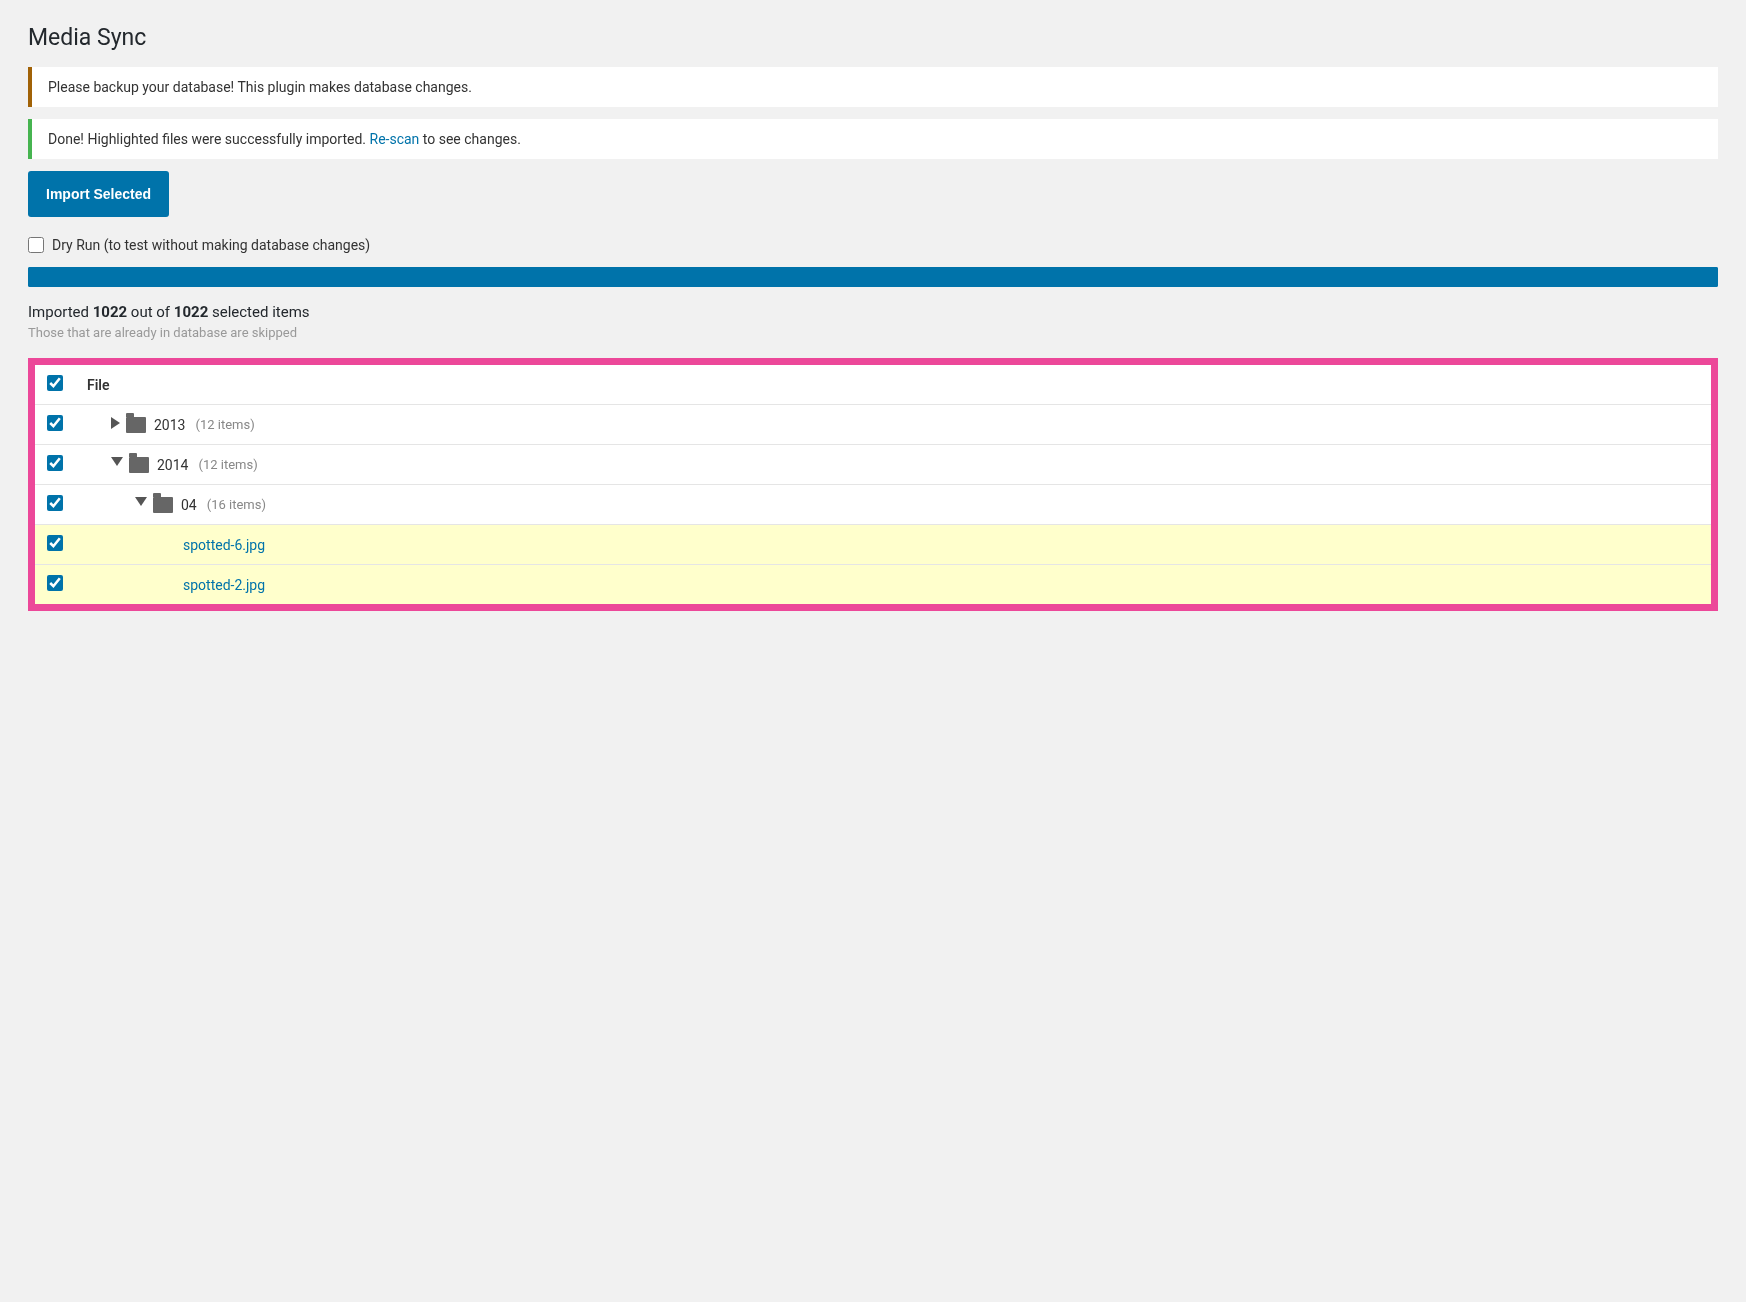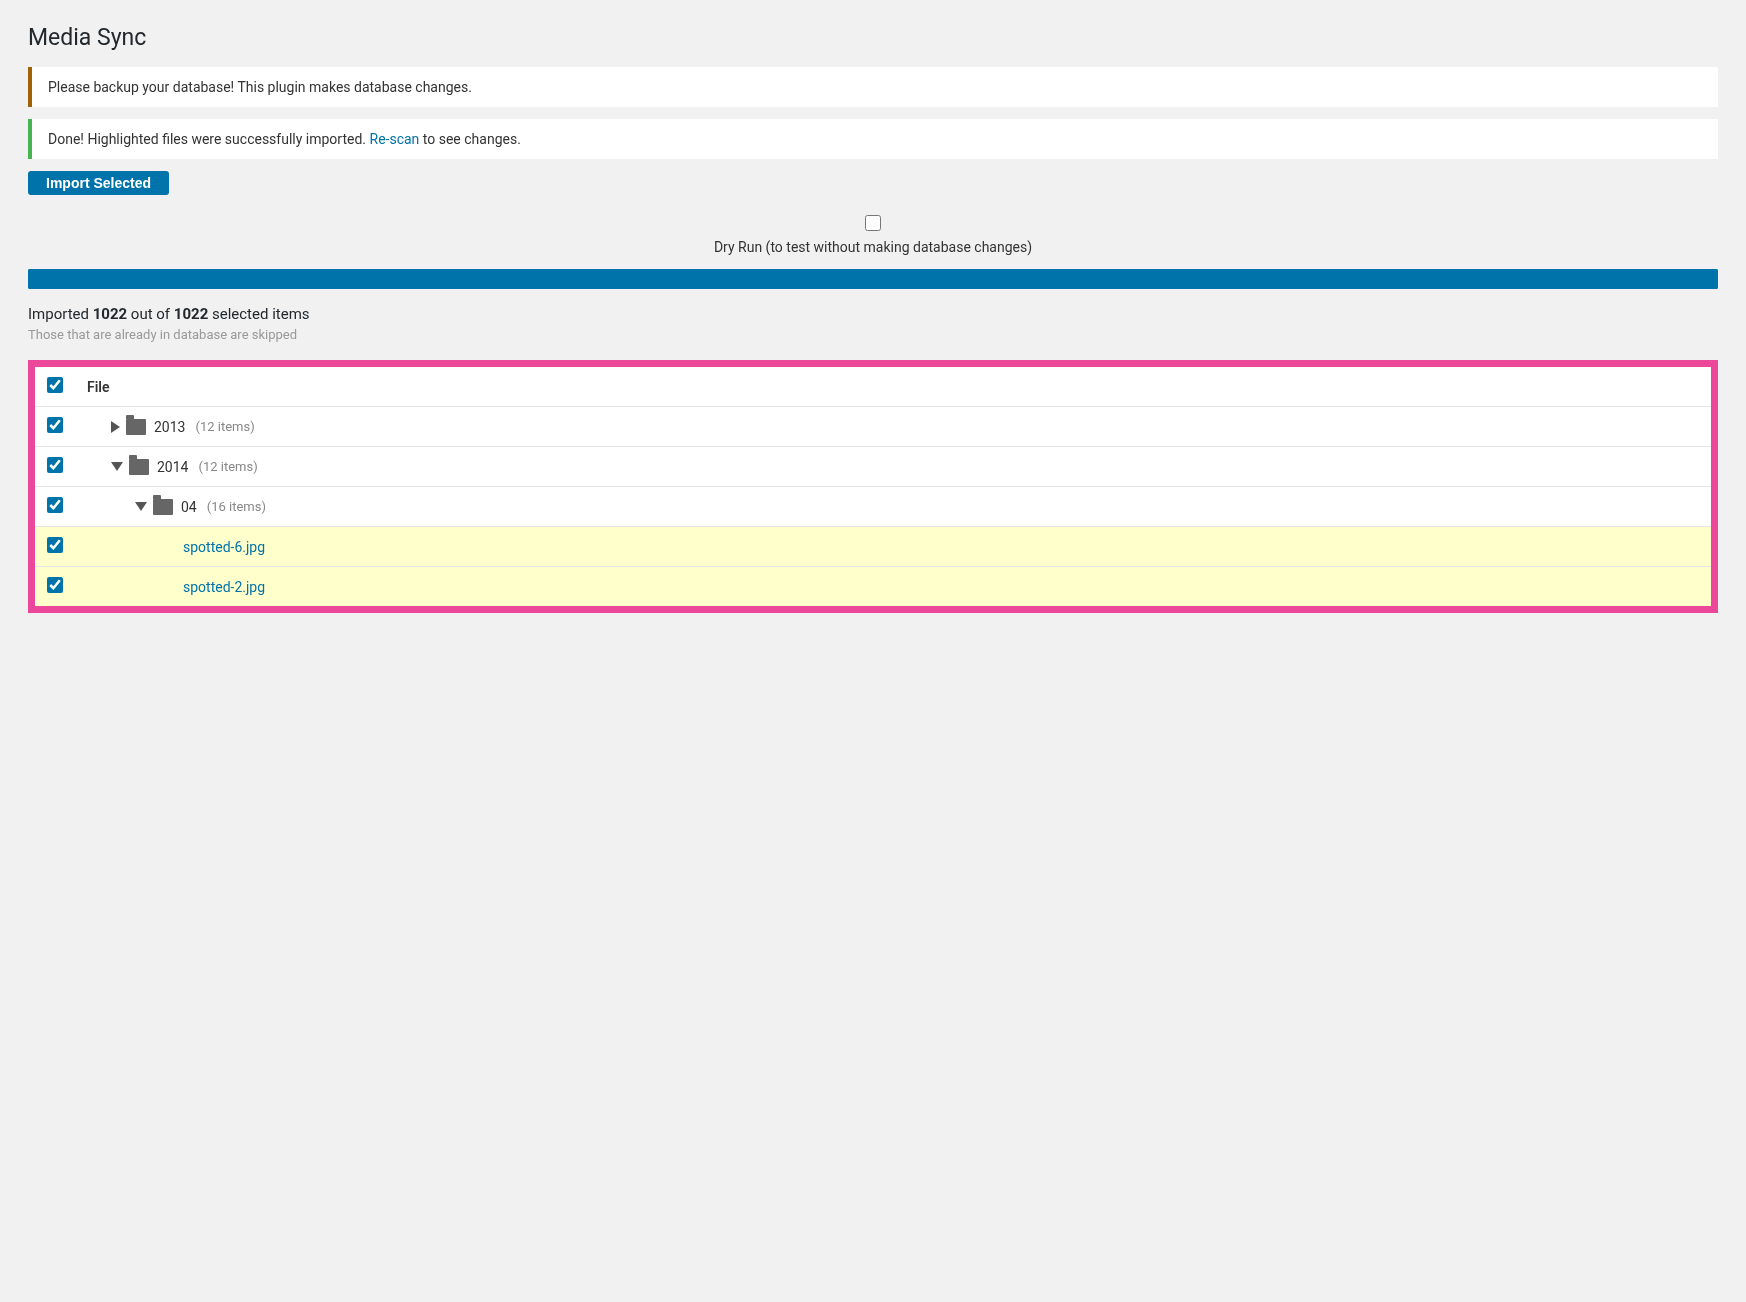--- a/index.html
+++ b/index.html
@@ -27,35 +27,34 @@
       border-left-color: #46b450;
     }
     .notice a {
       color: #0073aa;
       text-decoration: none;
     }
     .import-btn {
       background: #0073aa;
       color: #fff;
       border: none;
-      padding: 4px 18px;
+      padding: 15px 18px;
       font-size: 14px;
       font-weight: 600;
       border-radius: 3px;
       cursor: pointer;
       margin-bottom: 10px;
     }
     .dry-run-row {
       display: flex;
       align-items: center;
       gap: 8px;
       margin-bottom: 14px;
       font-size: 14px;
       color: #333;
-      flex-direction: column;
     }
     .dry-run-row input[type="checkbox"] {
       width: 16px;
       height: 16px;
     }
     .progress-bar-container {
       background: #0073aa;
       height: 20px;
       border-radius: 2px;
       margin-bottom: 16px;
@@ -92,21 +91,20 @@
     }
     .file-table th {
       background: #fff;
       font-weight: 600;
       font-size: 14px;
     }
     .file-table tr:last-child td { border-bottom: none; }
     .file-table tr.highlighted { background: #ffffcc; }
     .row-inner {
       display: flex;
-      align-items: center;
       gap: 6px;
     }
     .folder-icon {
       display: inline-block;
       width: 20px;
       height: 16px;
       background: #666;
       border-radius: 1px;
       position: relative;
       margin-right: 2px;

